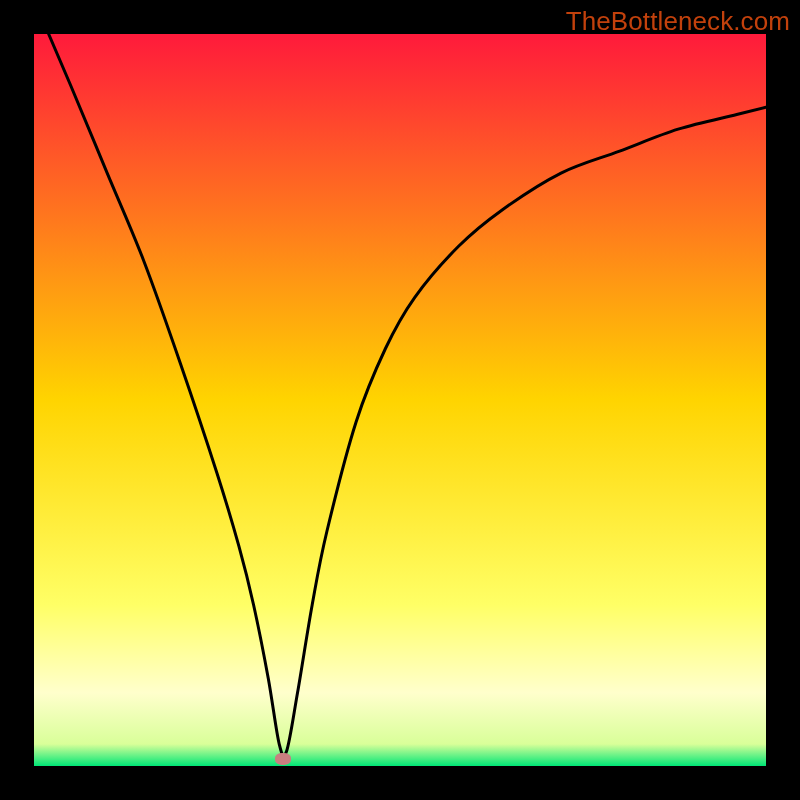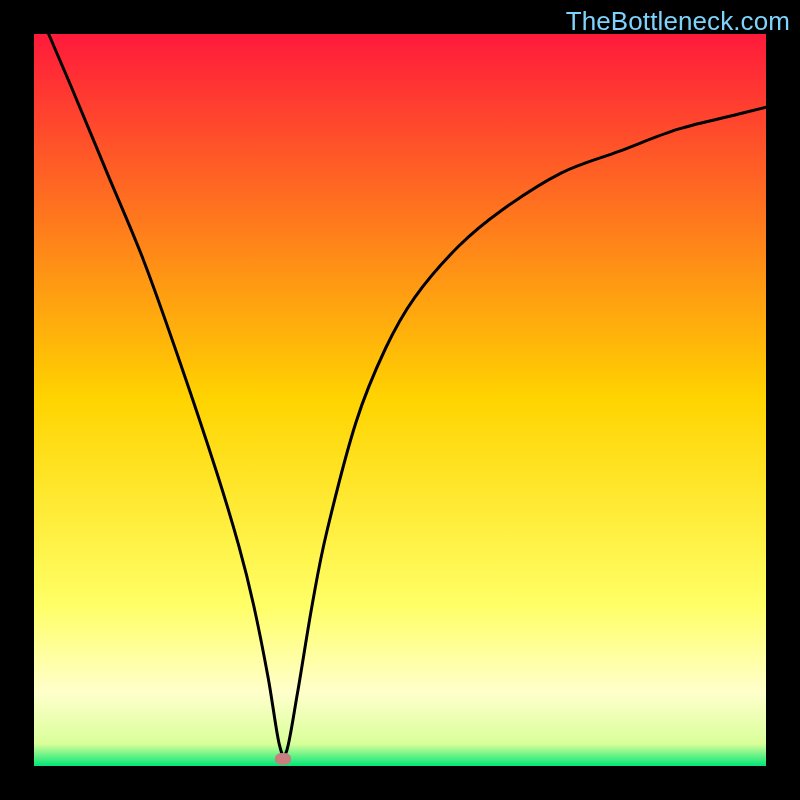--- a/index.html
+++ b/index.html
@@ -23,21 +23,21 @@
     left: 34px;
     top: 34px;
     width: 732px;
     height: 732px;
     overflow: hidden;
   }
   .watermark {
     position: absolute;
     top: 6px;
     right: 10px;
-    color: #7dd3fc;
+    color: #c2410c;
     font-size: 26px;
     letter-spacing: .1px;
     font-weight: 500;
     user-select: none;
   }
   .marker {
     position: absolute;
     width: 16px;
     height: 12px;
     border-radius: 7px / 5px;

